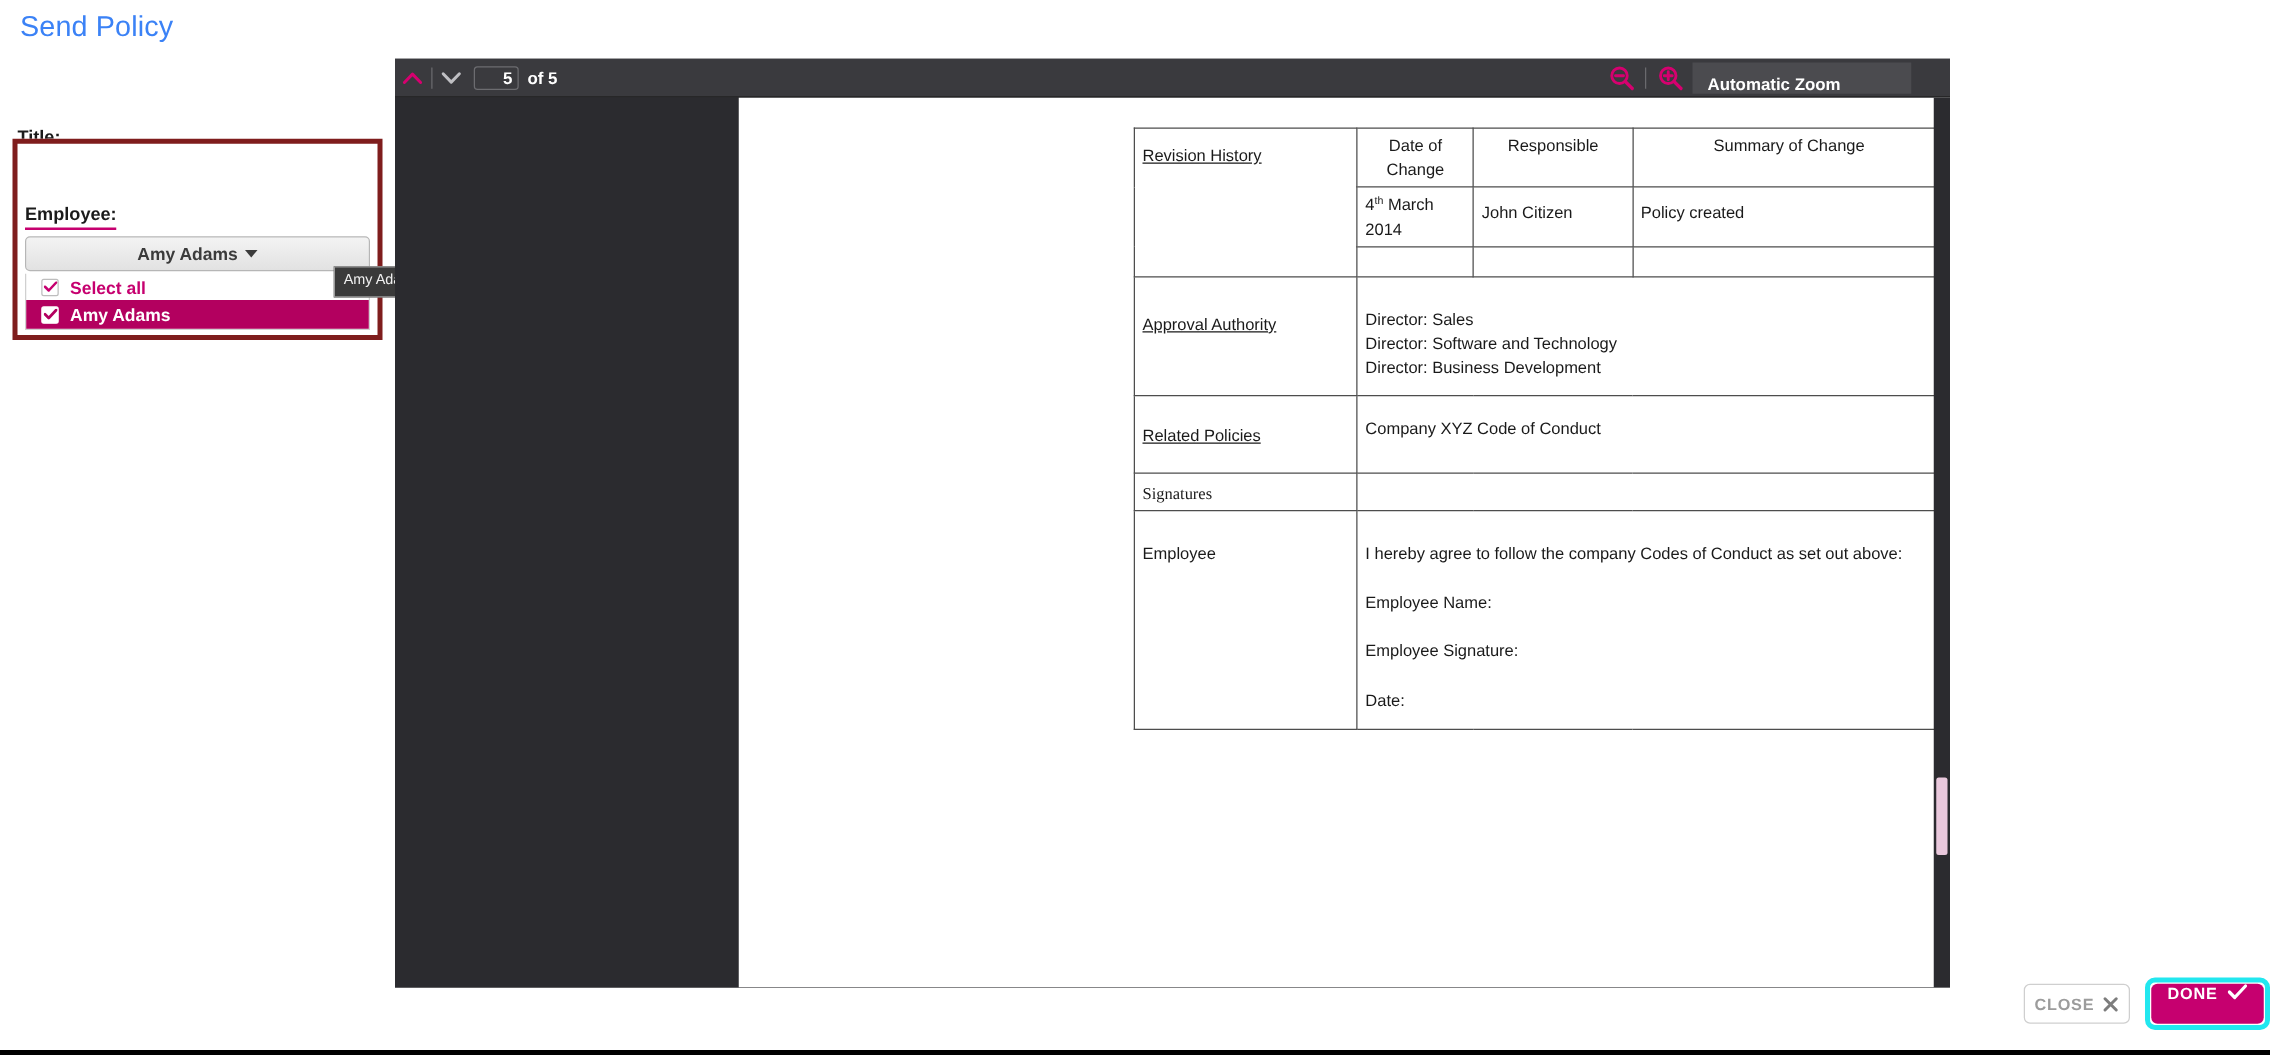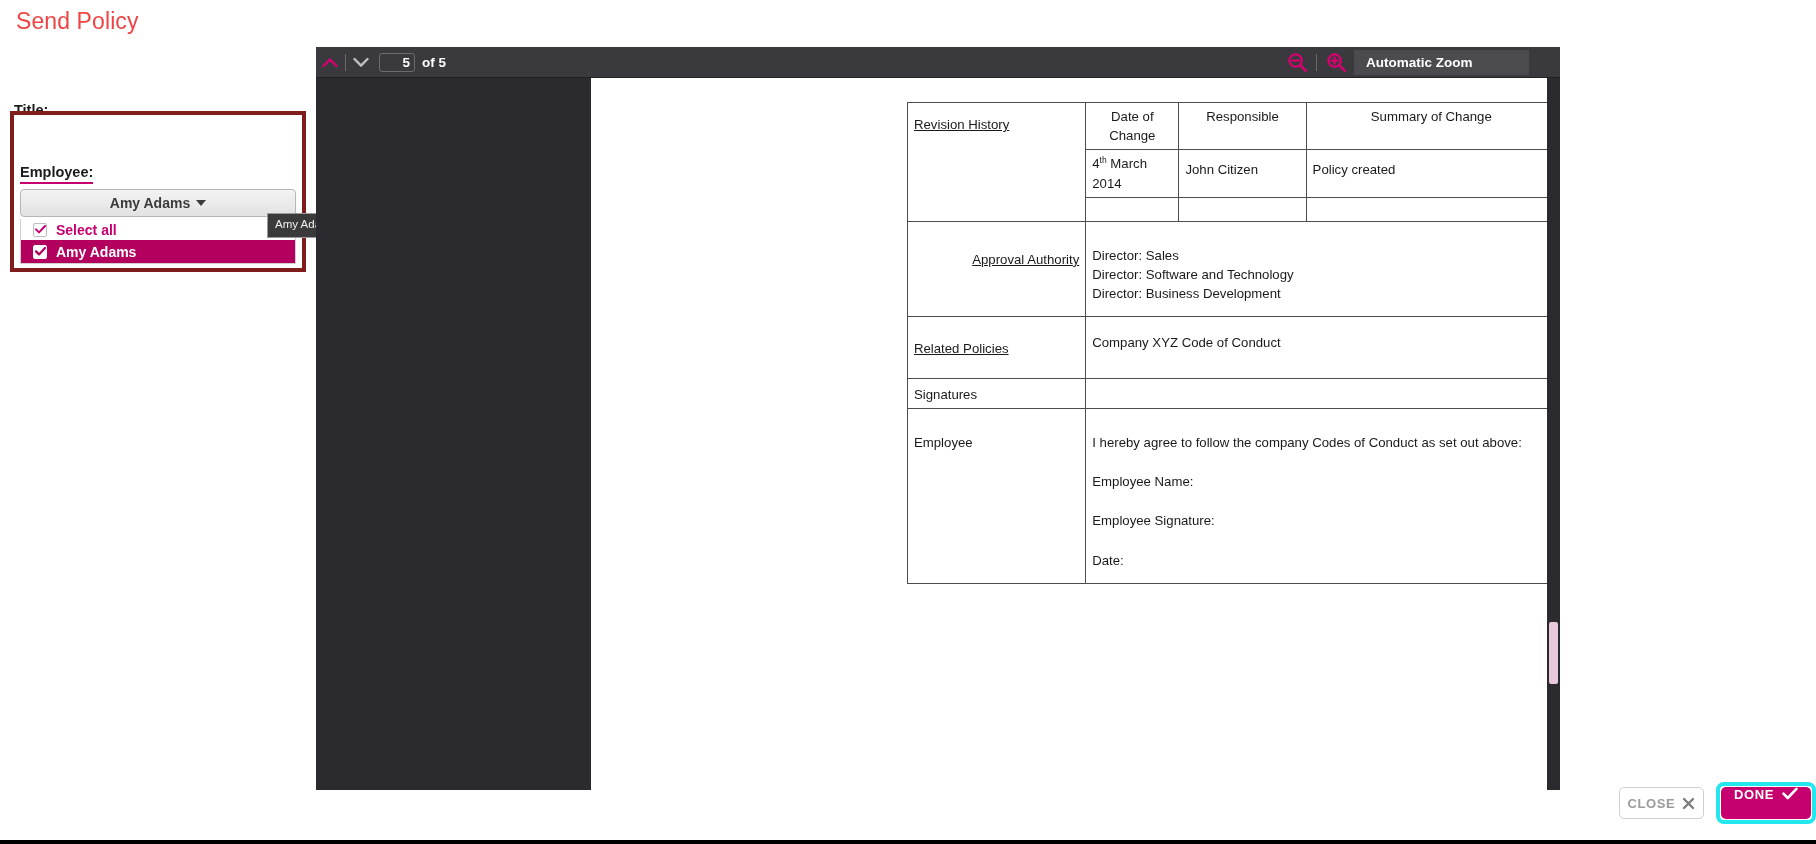--- a/index.html
+++ b/index.html
@@ -20,21 +20,21 @@
     border-bottom: 4px solid #000000;
   }
 
   
   .page-title {
     position: absolute;
     left: 16px;
     top: 8px;
     font-size: 23px;
     font-weight: 400;
-    color: #ef4444;
+    color: #3b82f6;
     letter-spacing: 0.1px;
   }
 
   .field-label {
     font-size: 14.5px;
     font-weight: 700;
     color: #1b1b1b;
     border-bottom: 2px solid #c6006f;
     display: inline-block;
     padding-bottom: 1px;
@@ -207,21 +207,21 @@
     right: 31px;
     width: 175px;
     height: 25px;
     background: #4b4b4f;
     color: #ffffff;
     font-family: "Liberation Sans", sans-serif;
     font-size: 13.5px;
     font-weight: 700;
     border: none;
     display: flex;
-    align-items: center;
+    align-items: flex-end;
     padding-left: 12px;
     cursor: pointer;
   }
 
   #pdf-canvas-area {
     position: relative;
     width: 100%;
     height: 712px;
     background: #2b2b2f;
     overflow: hidden;
@@ -431,37 +431,37 @@
               <td class="cell-pad">John Citizen</td>
               <td class="cell-pad">Policy created</td>
             </tr>
             <tr class="blankrow">
               <td></td>
               <td></td>
               <td></td>
             </tr>
 
             <tr>
-              <td class="lbl-u" style="height:95px; padding-top:28px;text-align:right;">Approval Authority</td>
+              <td class="lbl-u" style="height:95px; padding-top:28px;">Approval Authority</td>
               <td colspan="3" style="padding-top:24px;">
                 <div>Director: Sales</div>
                 <div>Director: Software and Technology</div>
                 <div>Director: Business Development</div>
               </td>
             </tr>
 
             <tr>
               <td class="lbl-u" style="height:62px; padding-top:22px;">Related Policies</td>
               <td colspan="3" style="padding-top:16px;">
                 <div>Company XYZ Code of Conduct</div>
               </td>
             </tr>
 
             <tr>
-              <td class="lbl-b" style="height:29px; padding-top:6px;">Signatures</td>
+              <td class="lbl-b" style="height:29px; padding-top:6px;font-family:Liberation Serif, serif;">Signatures</td>
               <td colspan="3">
                 <div></div>
               </td>
             </tr>
 
             <tr>
               <td class="lbl-b" style="height:175px; padding-top:24px;">Employee</td>
               <td colspan="3" style="padding-top:24px;">
                 <div style="max-width:430px;">I hereby agree to follow the company Codes of Conduct as set out above:</div>
                 <div style="height:20px;"></div>

